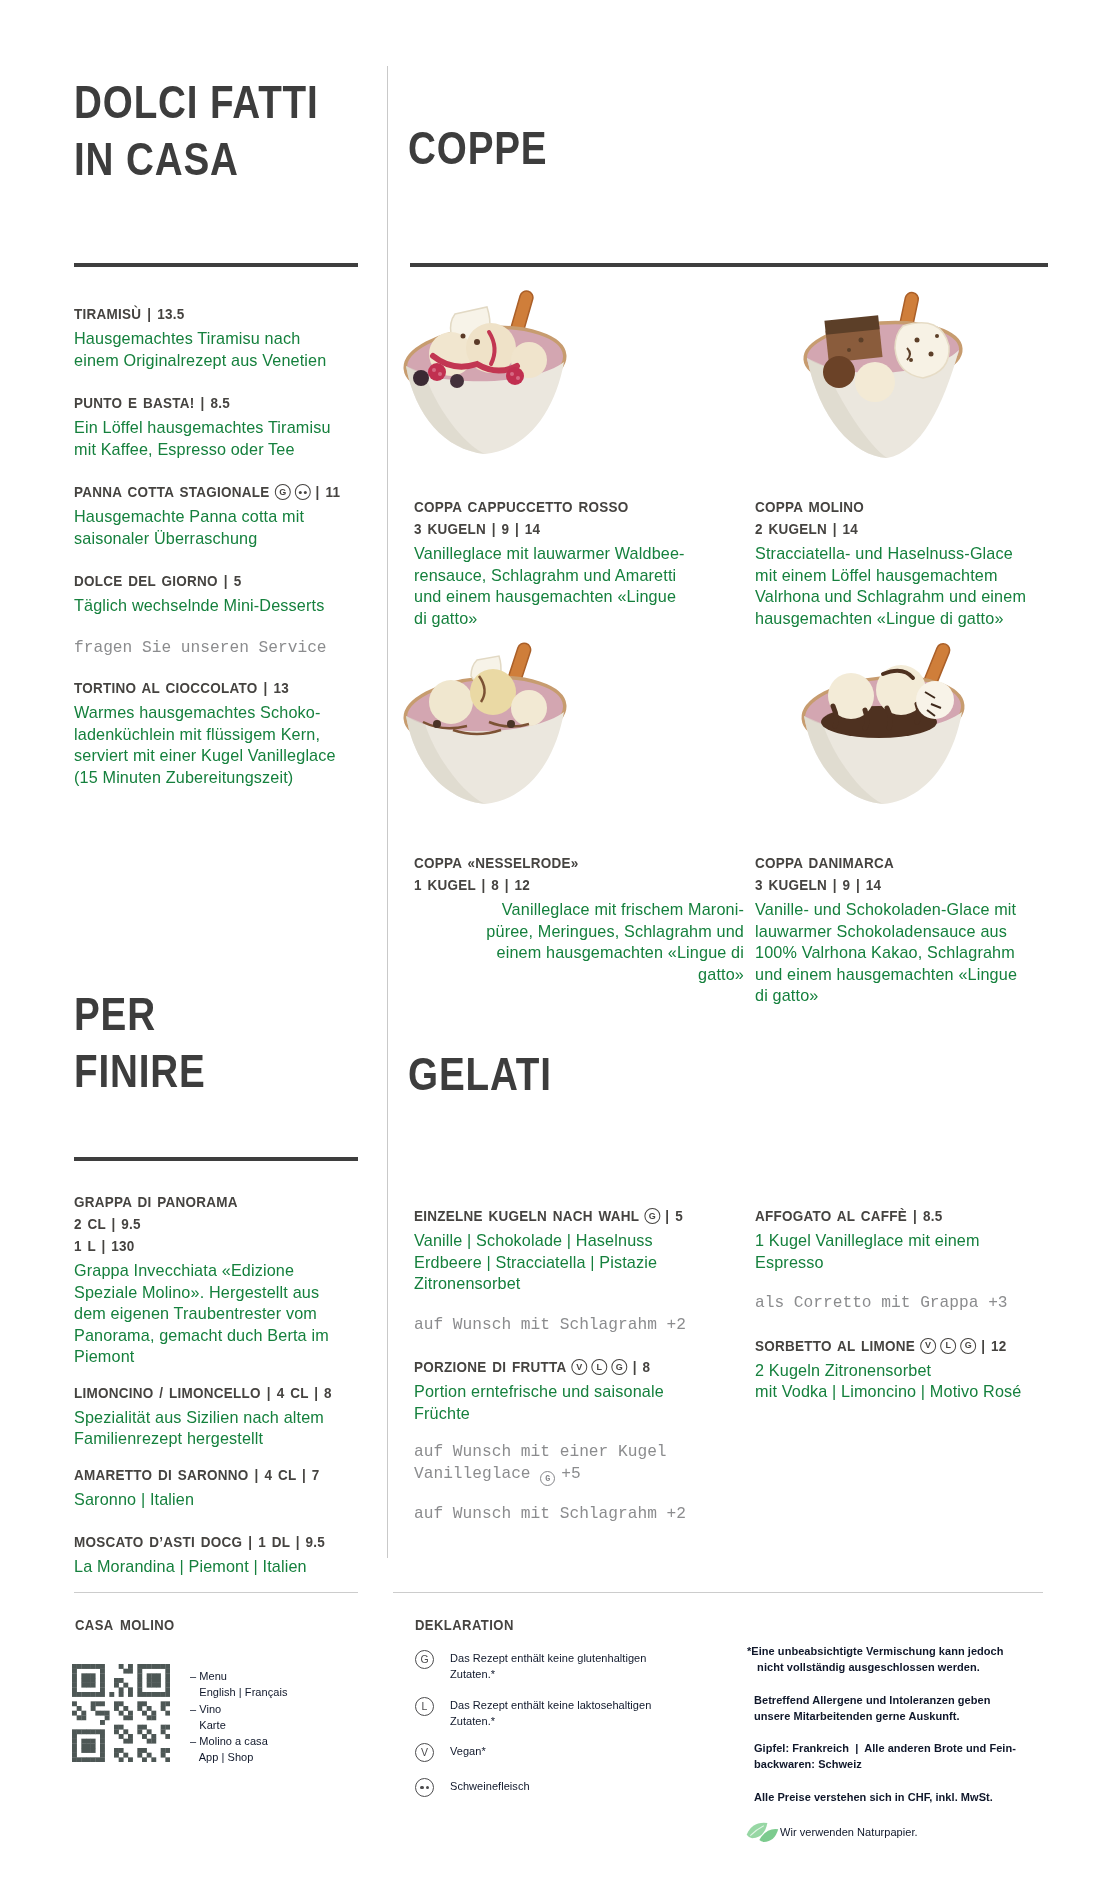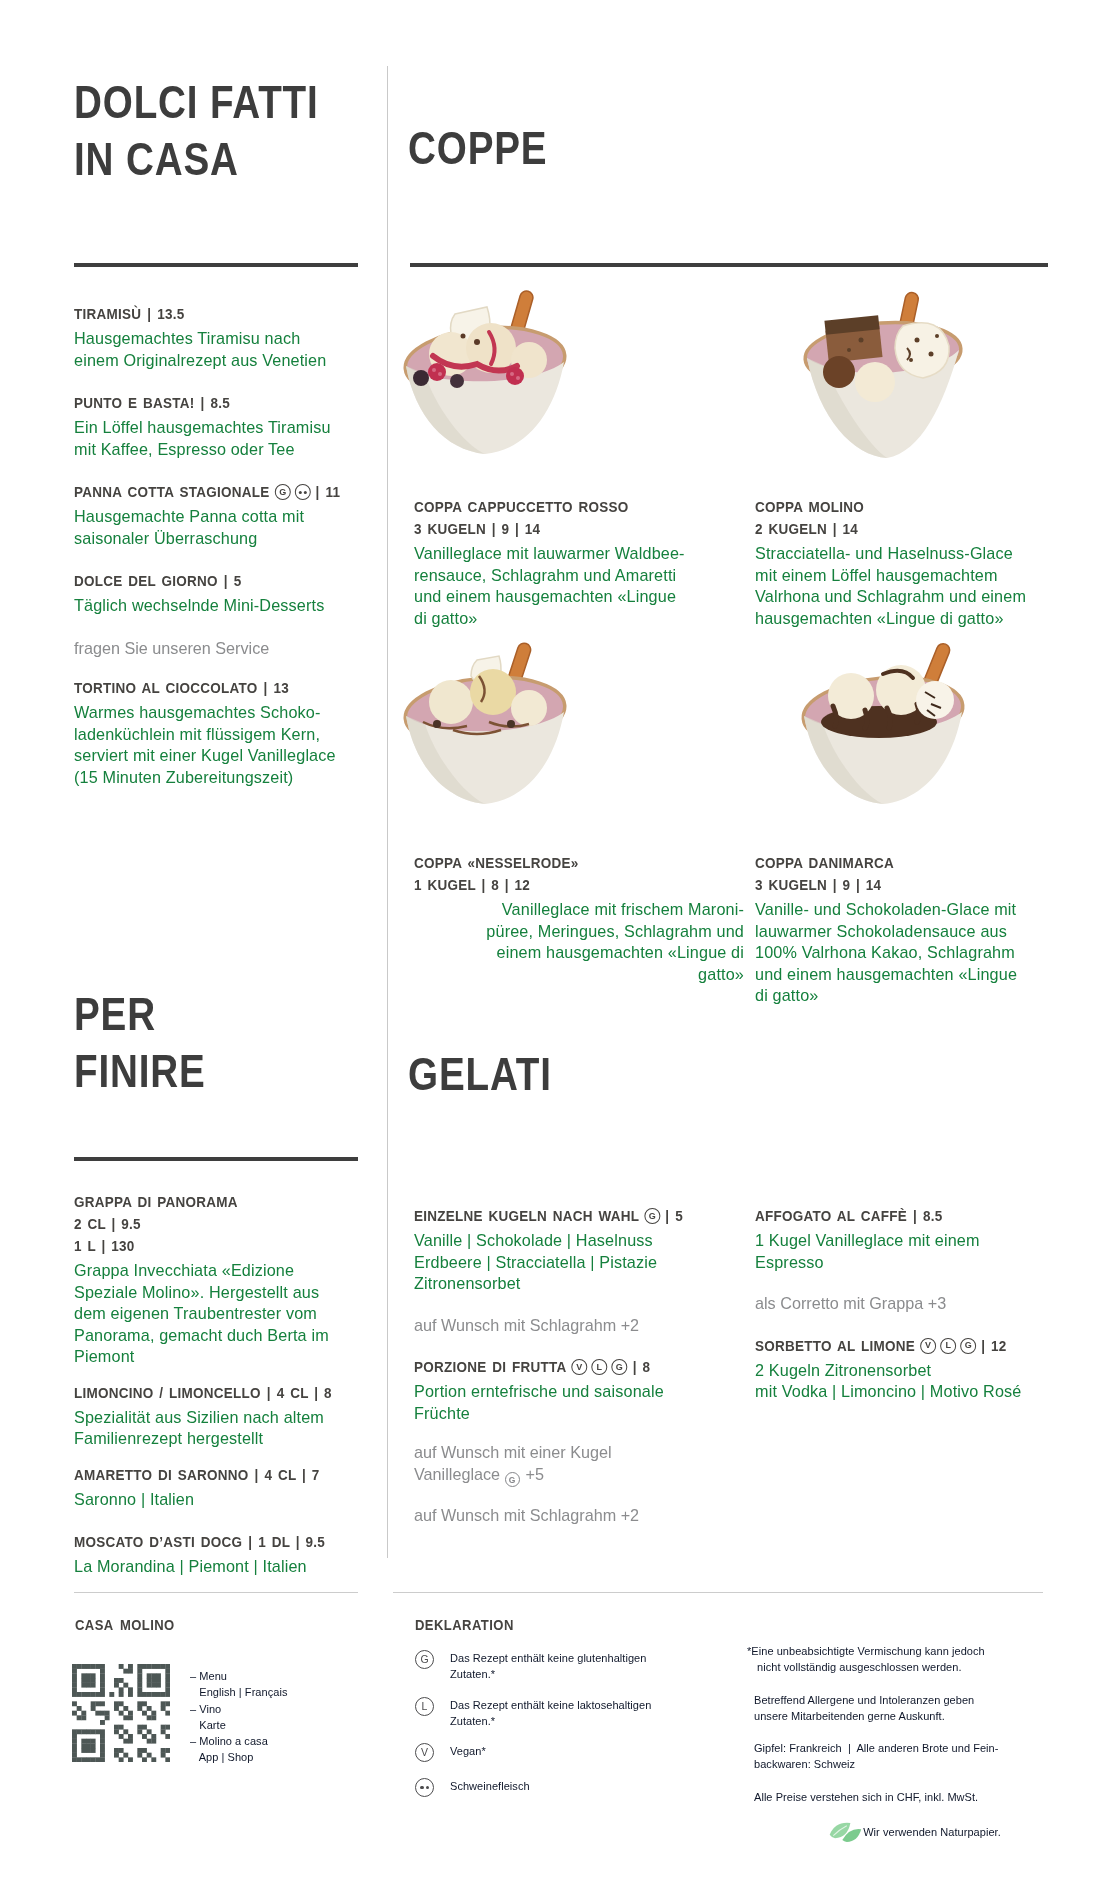--- a/index.html
+++ b/index.html
@@ -25,20 +25,21 @@
     letter-spacing:0.3px; word-spacing:2px;
     transform:scaleX(0.87); transform-origin:left center;
   }
   .desc {
     margin-top:3px; font-size:16.2px; line-height:21.5px; color:#15803d;
     letter-spacing:0.15px; white-space:pre;
   }
   .note {
     font-size:16.2px; line-height:21.5px; color:#8b8c8e; white-space:pre;
     margin:18px 0;
+    font-family:Liberation Mono, monospace;
   }
   .sym {
     box-sizing:border-box; display:inline-flex; align-items:center; justify-content:center;
     width:16px; height:16px; border:1.4px solid #454340; border-radius:50%;
     color:#454340; flex:none; vertical-align:-3px; background:transparent;
   }
   .item-title .sym { transform:scaleX(1.15); }
   .sym b { font-size:9px; font-weight:700; line-height:1; letter-spacing:0; }
   .sym.lg { width:19px; height:19px; border-color:#4c4c4e; color:#4c4c4e; }
   .sym.lg b { font-size:10.5px; font-weight:400; }
@@ -47,23 +48,23 @@
   .pigdots { display:flex; gap:2px; }
   .pigdots i { width:3px; height:3px; border-radius:50%; background:currentColor; }
   .sym.lg .pigdots i { width:3.5px; height:3.5px; }
 
   .ftitle {
     font-size:15px; font-weight:700; letter-spacing:0.5px; word-spacing:3px; color:#454340;
     transform:scaleX(0.87); transform-origin:left center;
   }
   .small { font-size:11px; line-height:16.3px; color:#0f172a; white-space:pre; letter-spacing:0.05px; }
   .d-row { display:flex; gap:16px; margin-bottom:14px; align-items:flex-start; }
-  .legal p { margin:0 0 16px 0; }
+  .legal p { margin:0 0 16px 0;font-weight:bold; }
   .legal .p1 { text-indent:-7px; }
-  .eco-row { display:flex; align-items:center; margin-left:-10px; margin-top:-2px;justify-content:center; }
+  .eco-row { display:flex; align-items:center; margin-left:-10px; margin-top:-2px; }
   .photo { position:absolute; width:185px; height:185px; }
 </style>
 </head>
 <body>
 
 <div class="page">
 
   <div class="v-rule" style="left:387px;top:66px;height:1492px;"></div>
 
   <div class="bigtitle" style="left:74px;top:74px;">DOLCI FATTI

